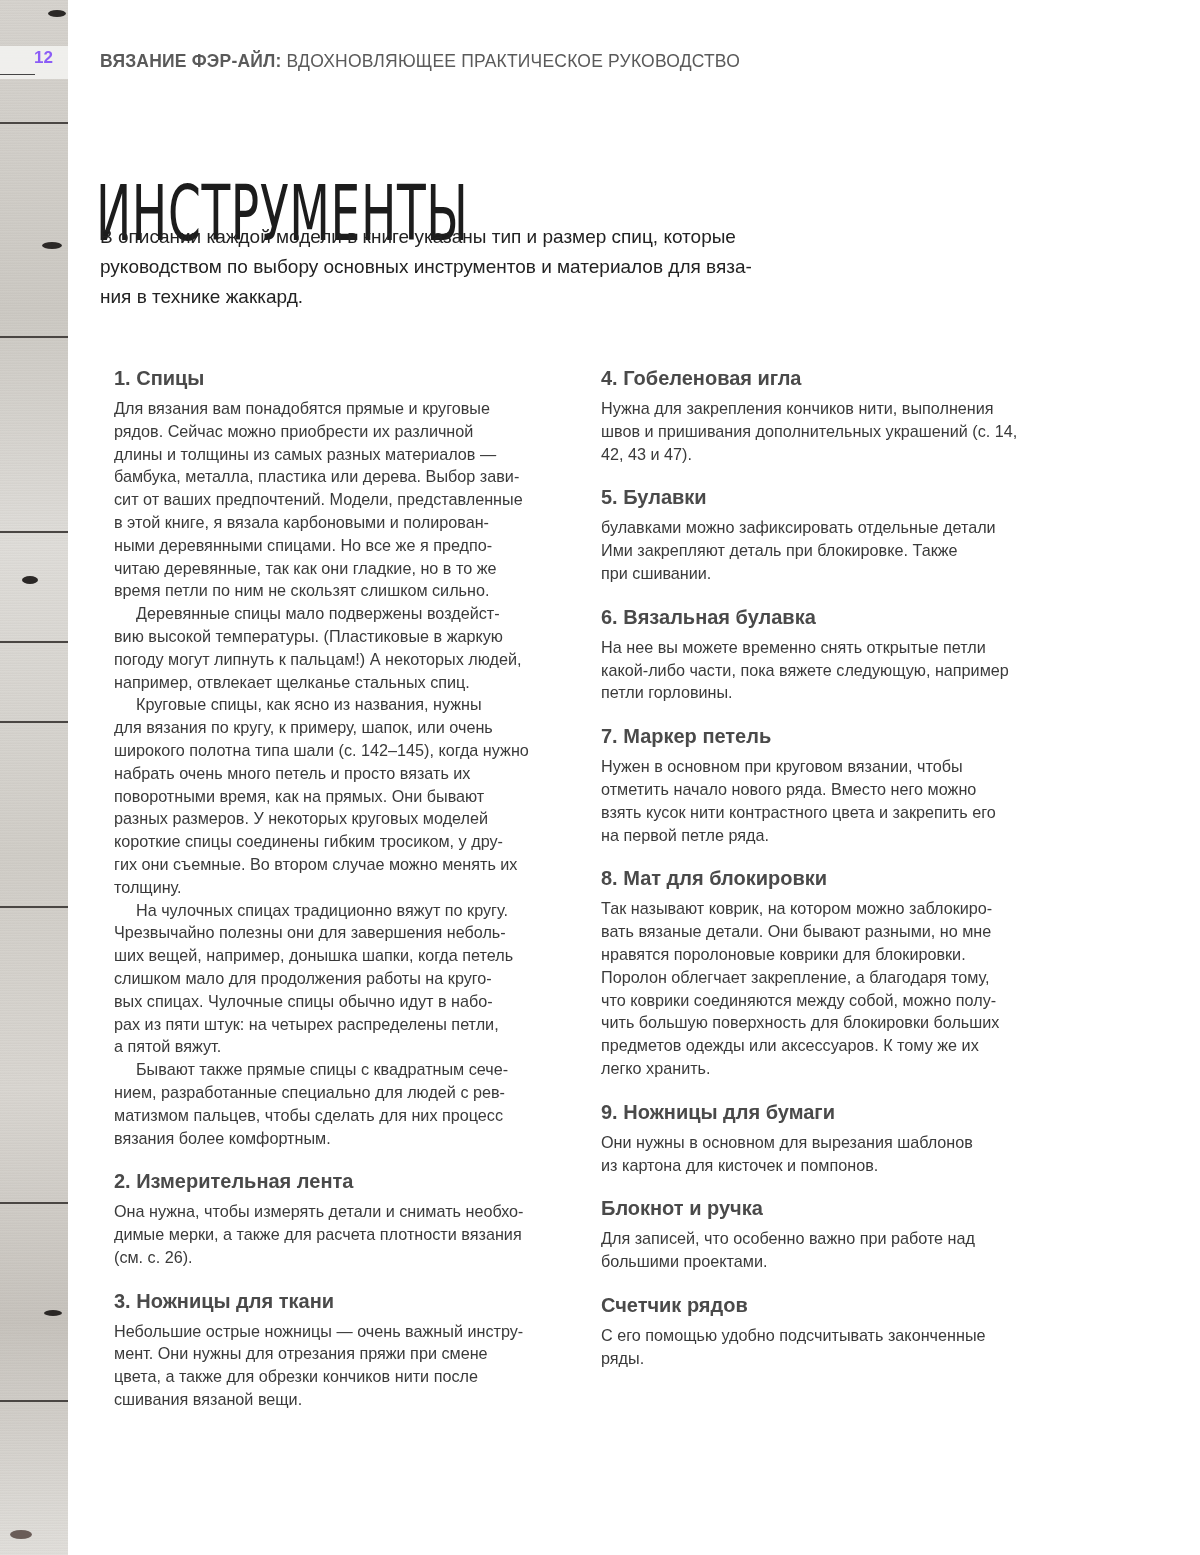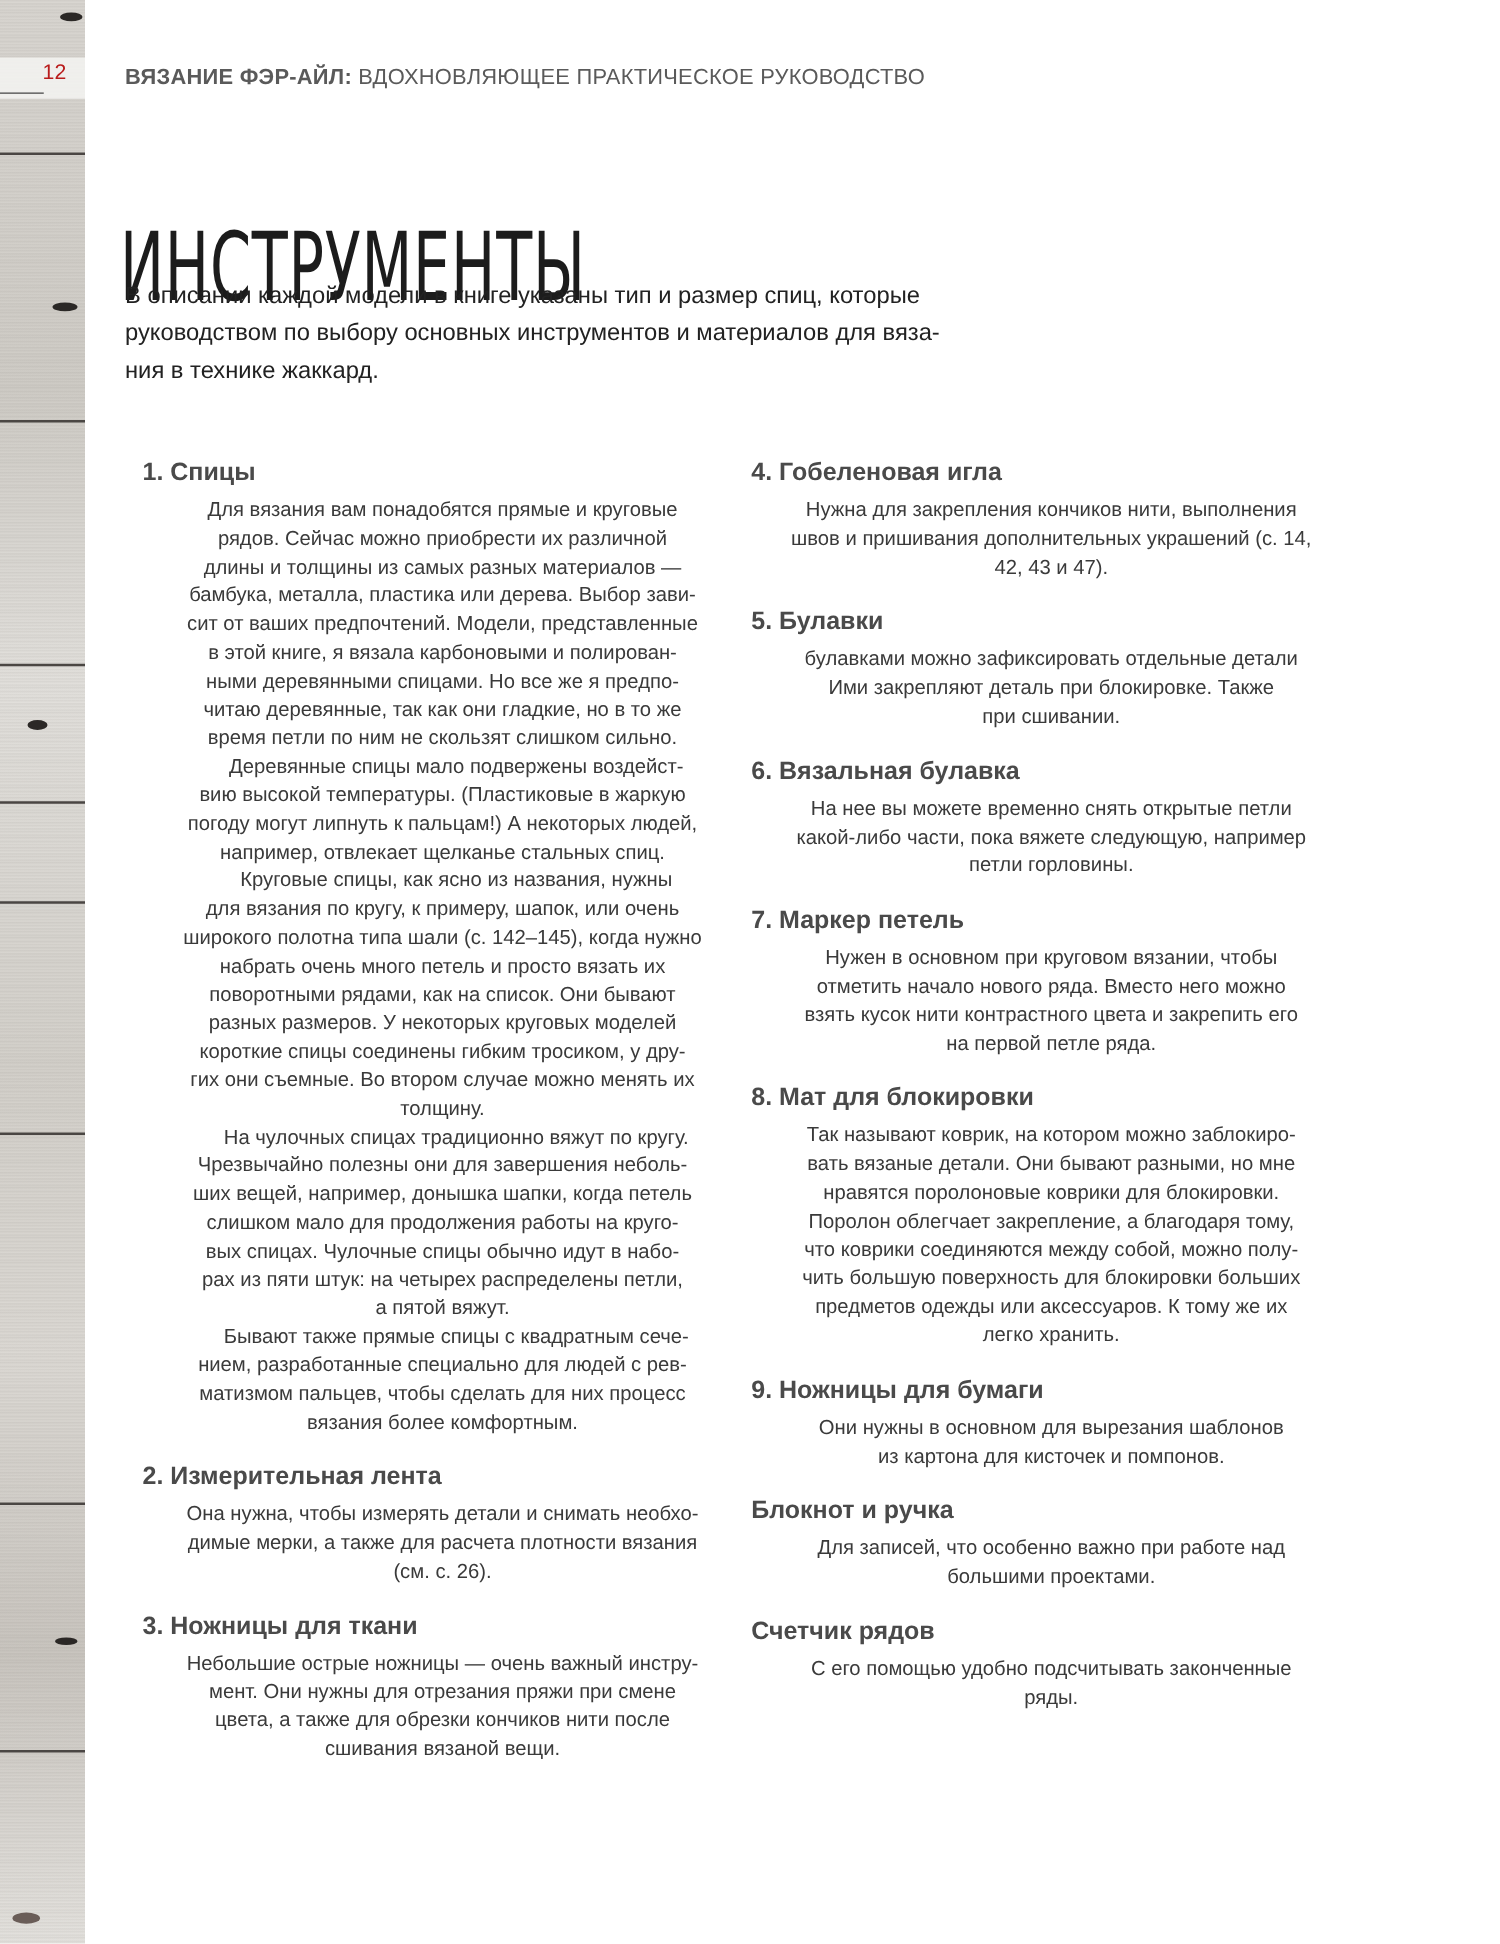--- a/index.html
+++ b/index.html
@@ -21,21 +21,21 @@
   }
   .knot {
     position: absolute; background: #2b2826; border-radius: 50%;
   }
   .pagenum-band {
     position: absolute; left: 0; top: 46px; width: 68px; height: 33px;
     background: rgba(245,244,242,0.85);
   }
   .pagenum {
     position: absolute; left: 0; top: 48px; width: 53px; text-align: right;
-    font-size: 17px; font-weight: normal; color: #b91c1c;
+    font-size: 17px; font-weight: bold; color: #8b5cf6;
   }
   .pagenum-rule {
     position: absolute; left: 0; top: 74px; width: 35px; height: 1px; background: #444;
   }
   .running-head {
     position: absolute; left: 100px; top: 51px;
     font-size: 17.5px; letter-spacing: 0.2px; color: #5a5a5a; white-space: nowrap; text-align: right;
   }
   .running-head .bold { font-weight: bold; }
   .running-head .light { font-weight: normal; }
@@ -53,21 +53,21 @@
   .lead span { display: block; white-space: nowrap; }
   .col {
     position: absolute; top: 364px;
   }
   .col-left { left: 98px; width: 480px; margin-left: 16px; }
   .col-right { left: 601px; width: 480px; }
   .section { margin: 0; }
   .sec-head {
     font-size: 20px; line-height: 28px; color: #4a4a4a; margin: 0 0 5px 0; white-space: nowrap;
   }
-  .sec-body { font-size: 16.2px; line-height: 22.8px; color: #3a3a3a; text-align: center; }
+  .sec-body { font-size: 16.2px; line-height: 22.8px; color: #3a3a3a; }
   .sec-body span.line { display: block; white-space: nowrap; }
   .sec-body span.indent { padding-left: 22px; }
   .gap { height: 18px; }
 </style>
 </head>
 <body>
 
 <div class="wood">
   <div class="plank-gap" style="top:122px"></div>
   <div class="plank-gap" style="top:336px"></div>
@@ -118,21 +118,21 @@
         <span class="line indent">Деревянные спицы мало подвержены воздейст-</span>
         <span class="line">вию высокой температуры. (Пластиковые в жаркую</span>
         <span class="line">погоду могут липнуть к пальцам!) А некоторых людей,</span>
         <span class="line">например, отвлекает щелканье стальных спиц.</span>
       </div>
       <div class="sec-body">
         <span class="line indent">Круговые спицы, как ясно из названия, нужны</span>
         <span class="line">для вязания по кругу, к примеру, шапок, или очень</span>
         <span class="line">широкого полотна типа шали (с. 142–145), когда нужно</span>
         <span class="line">набрать очень много петель и просто вязать их</span>
-        <span class="line">поворотными рядами, как на список. Они бывают</span>
+        <span class="line">поворотными время, как на прямых. Они бывают</span>
         <span class="line">разных размеров. У некоторых круговых моделей</span>
         <span class="line">короткие спицы соединены гибким тросиком, у дру-</span>
         <span class="line">гих они съемные. Во втором случае можно менять их</span>
         <span class="line">толщину.</span>
       </div>
       <div class="sec-body">
         <span class="line indent">На чулочных спицах традиционно вяжут по кругу.</span>
         <span class="line">Чрезвычайно полезны они для завершения неболь-</span>
         <span class="line">ших вещей, например, донышка шапки, когда петель</span>
         <span class="line">слишком мало для продолжения работы на круго-</span>

